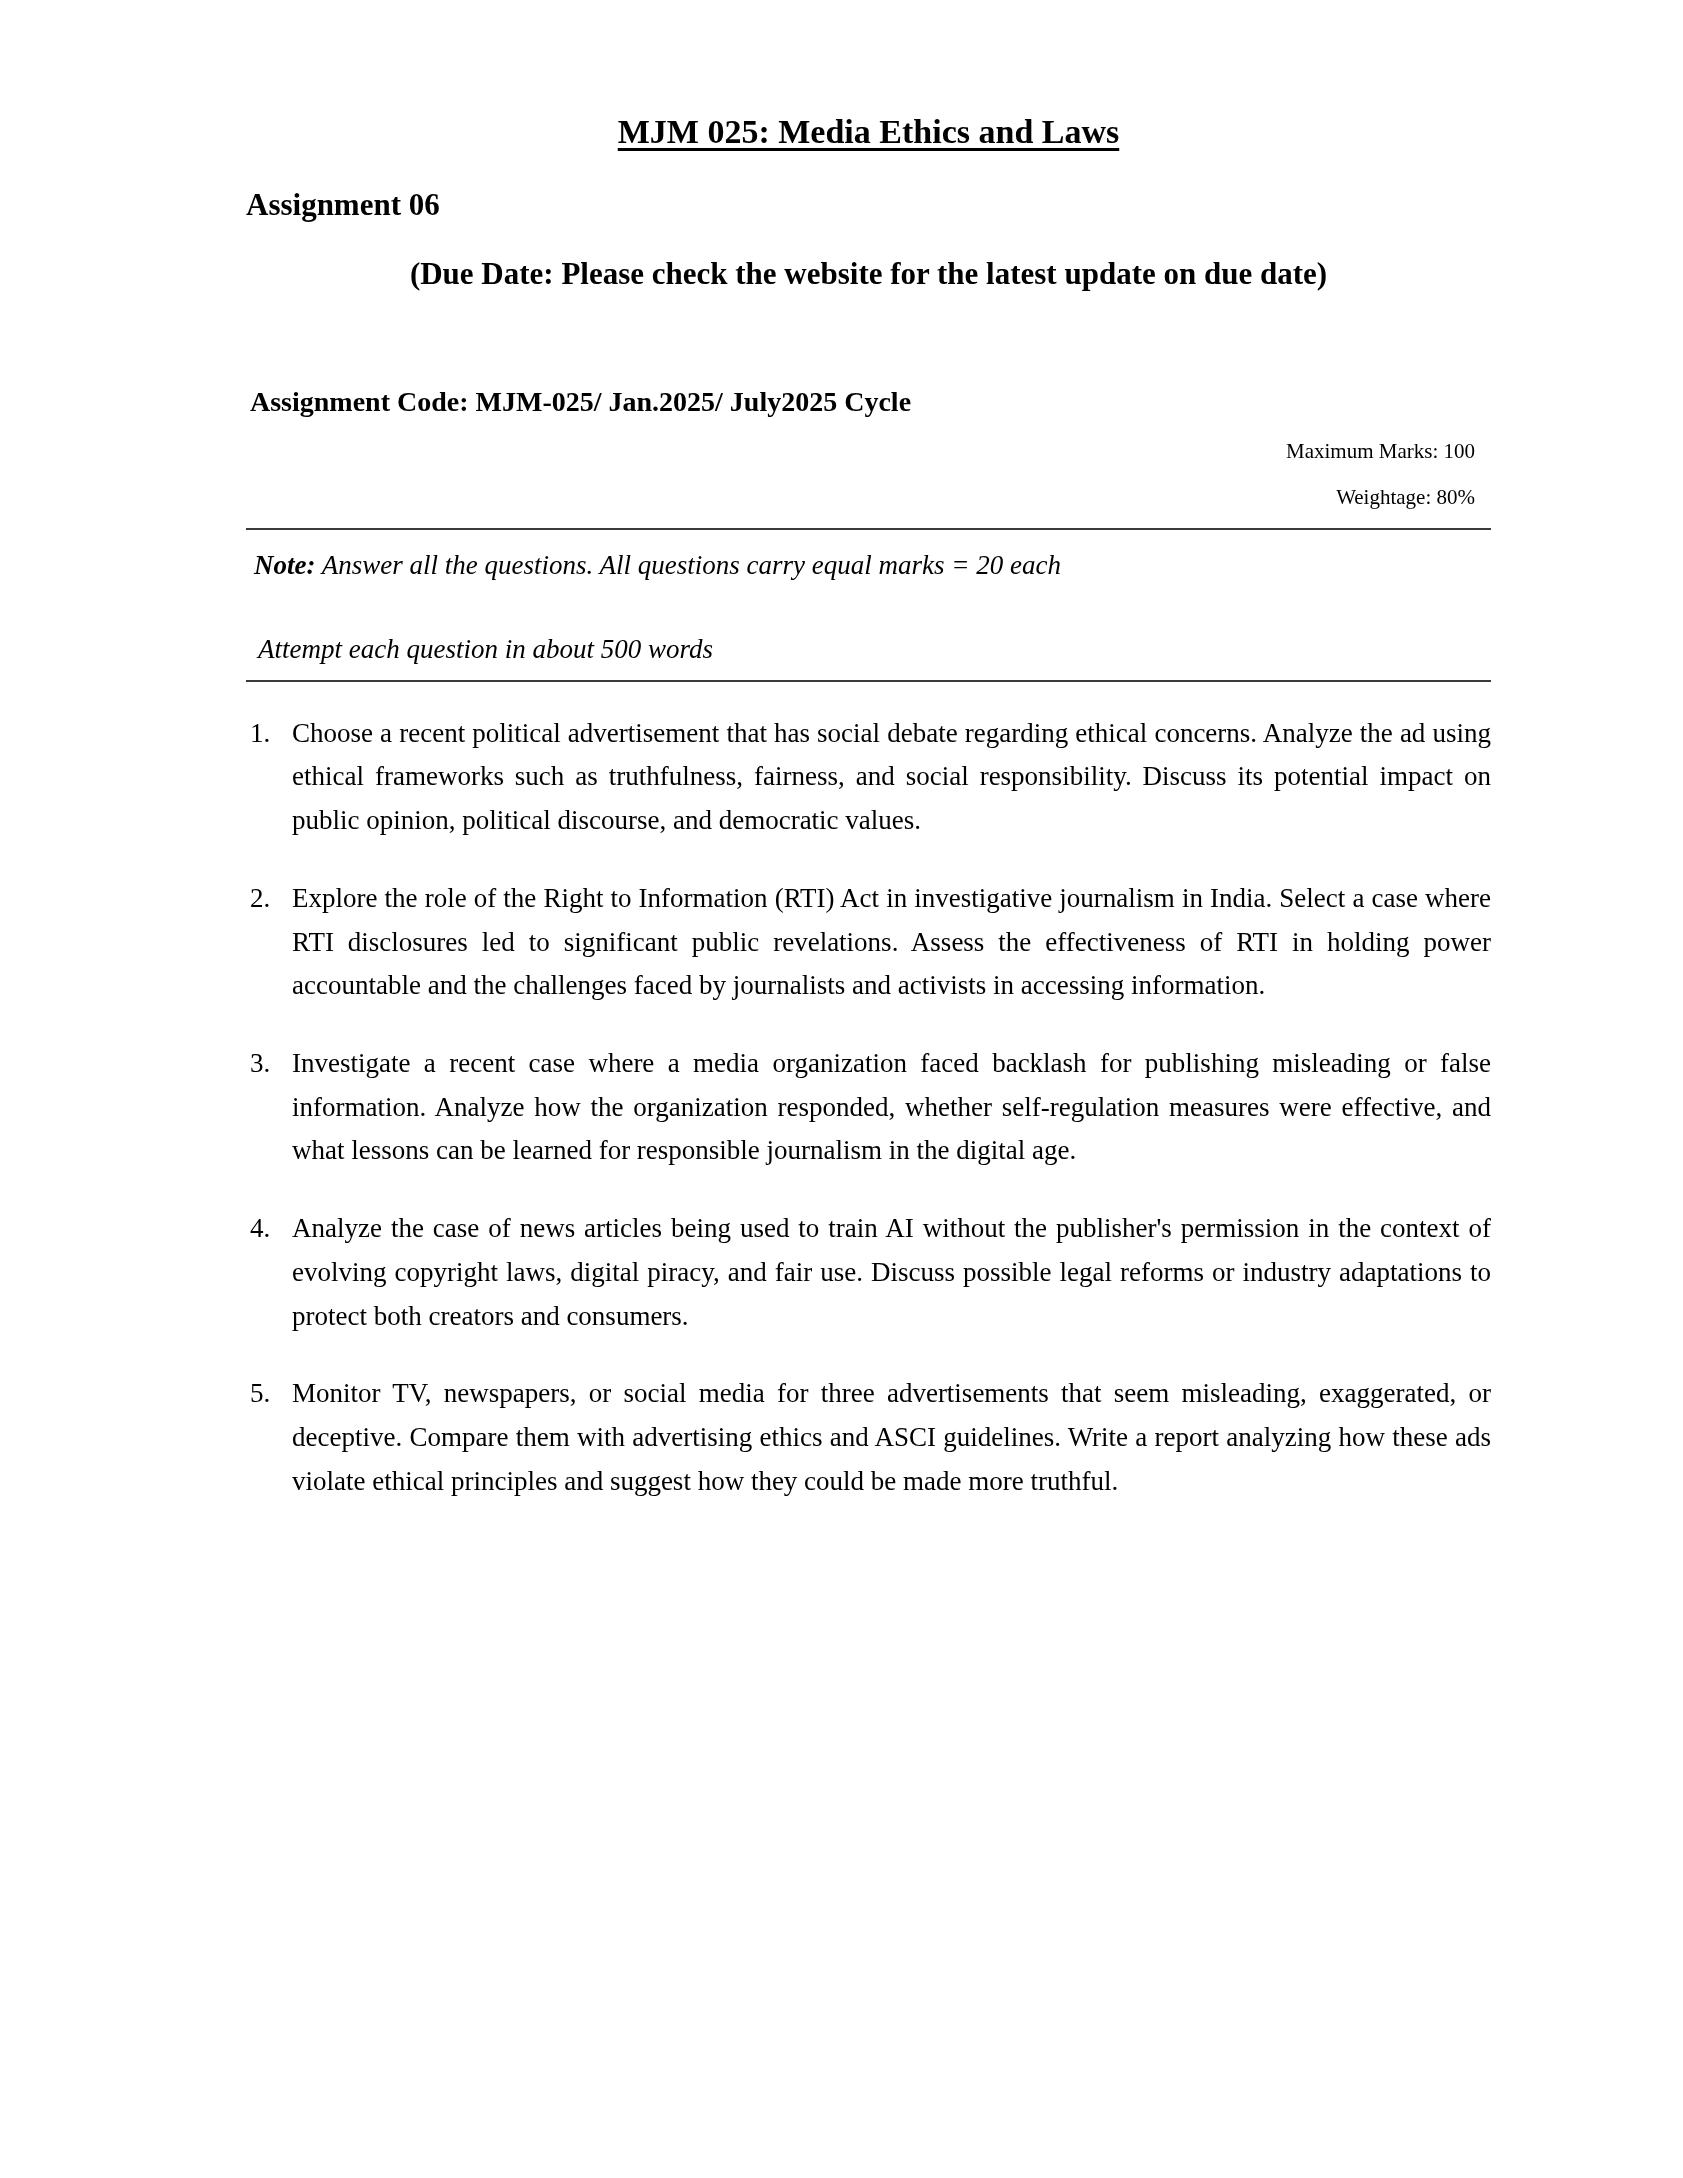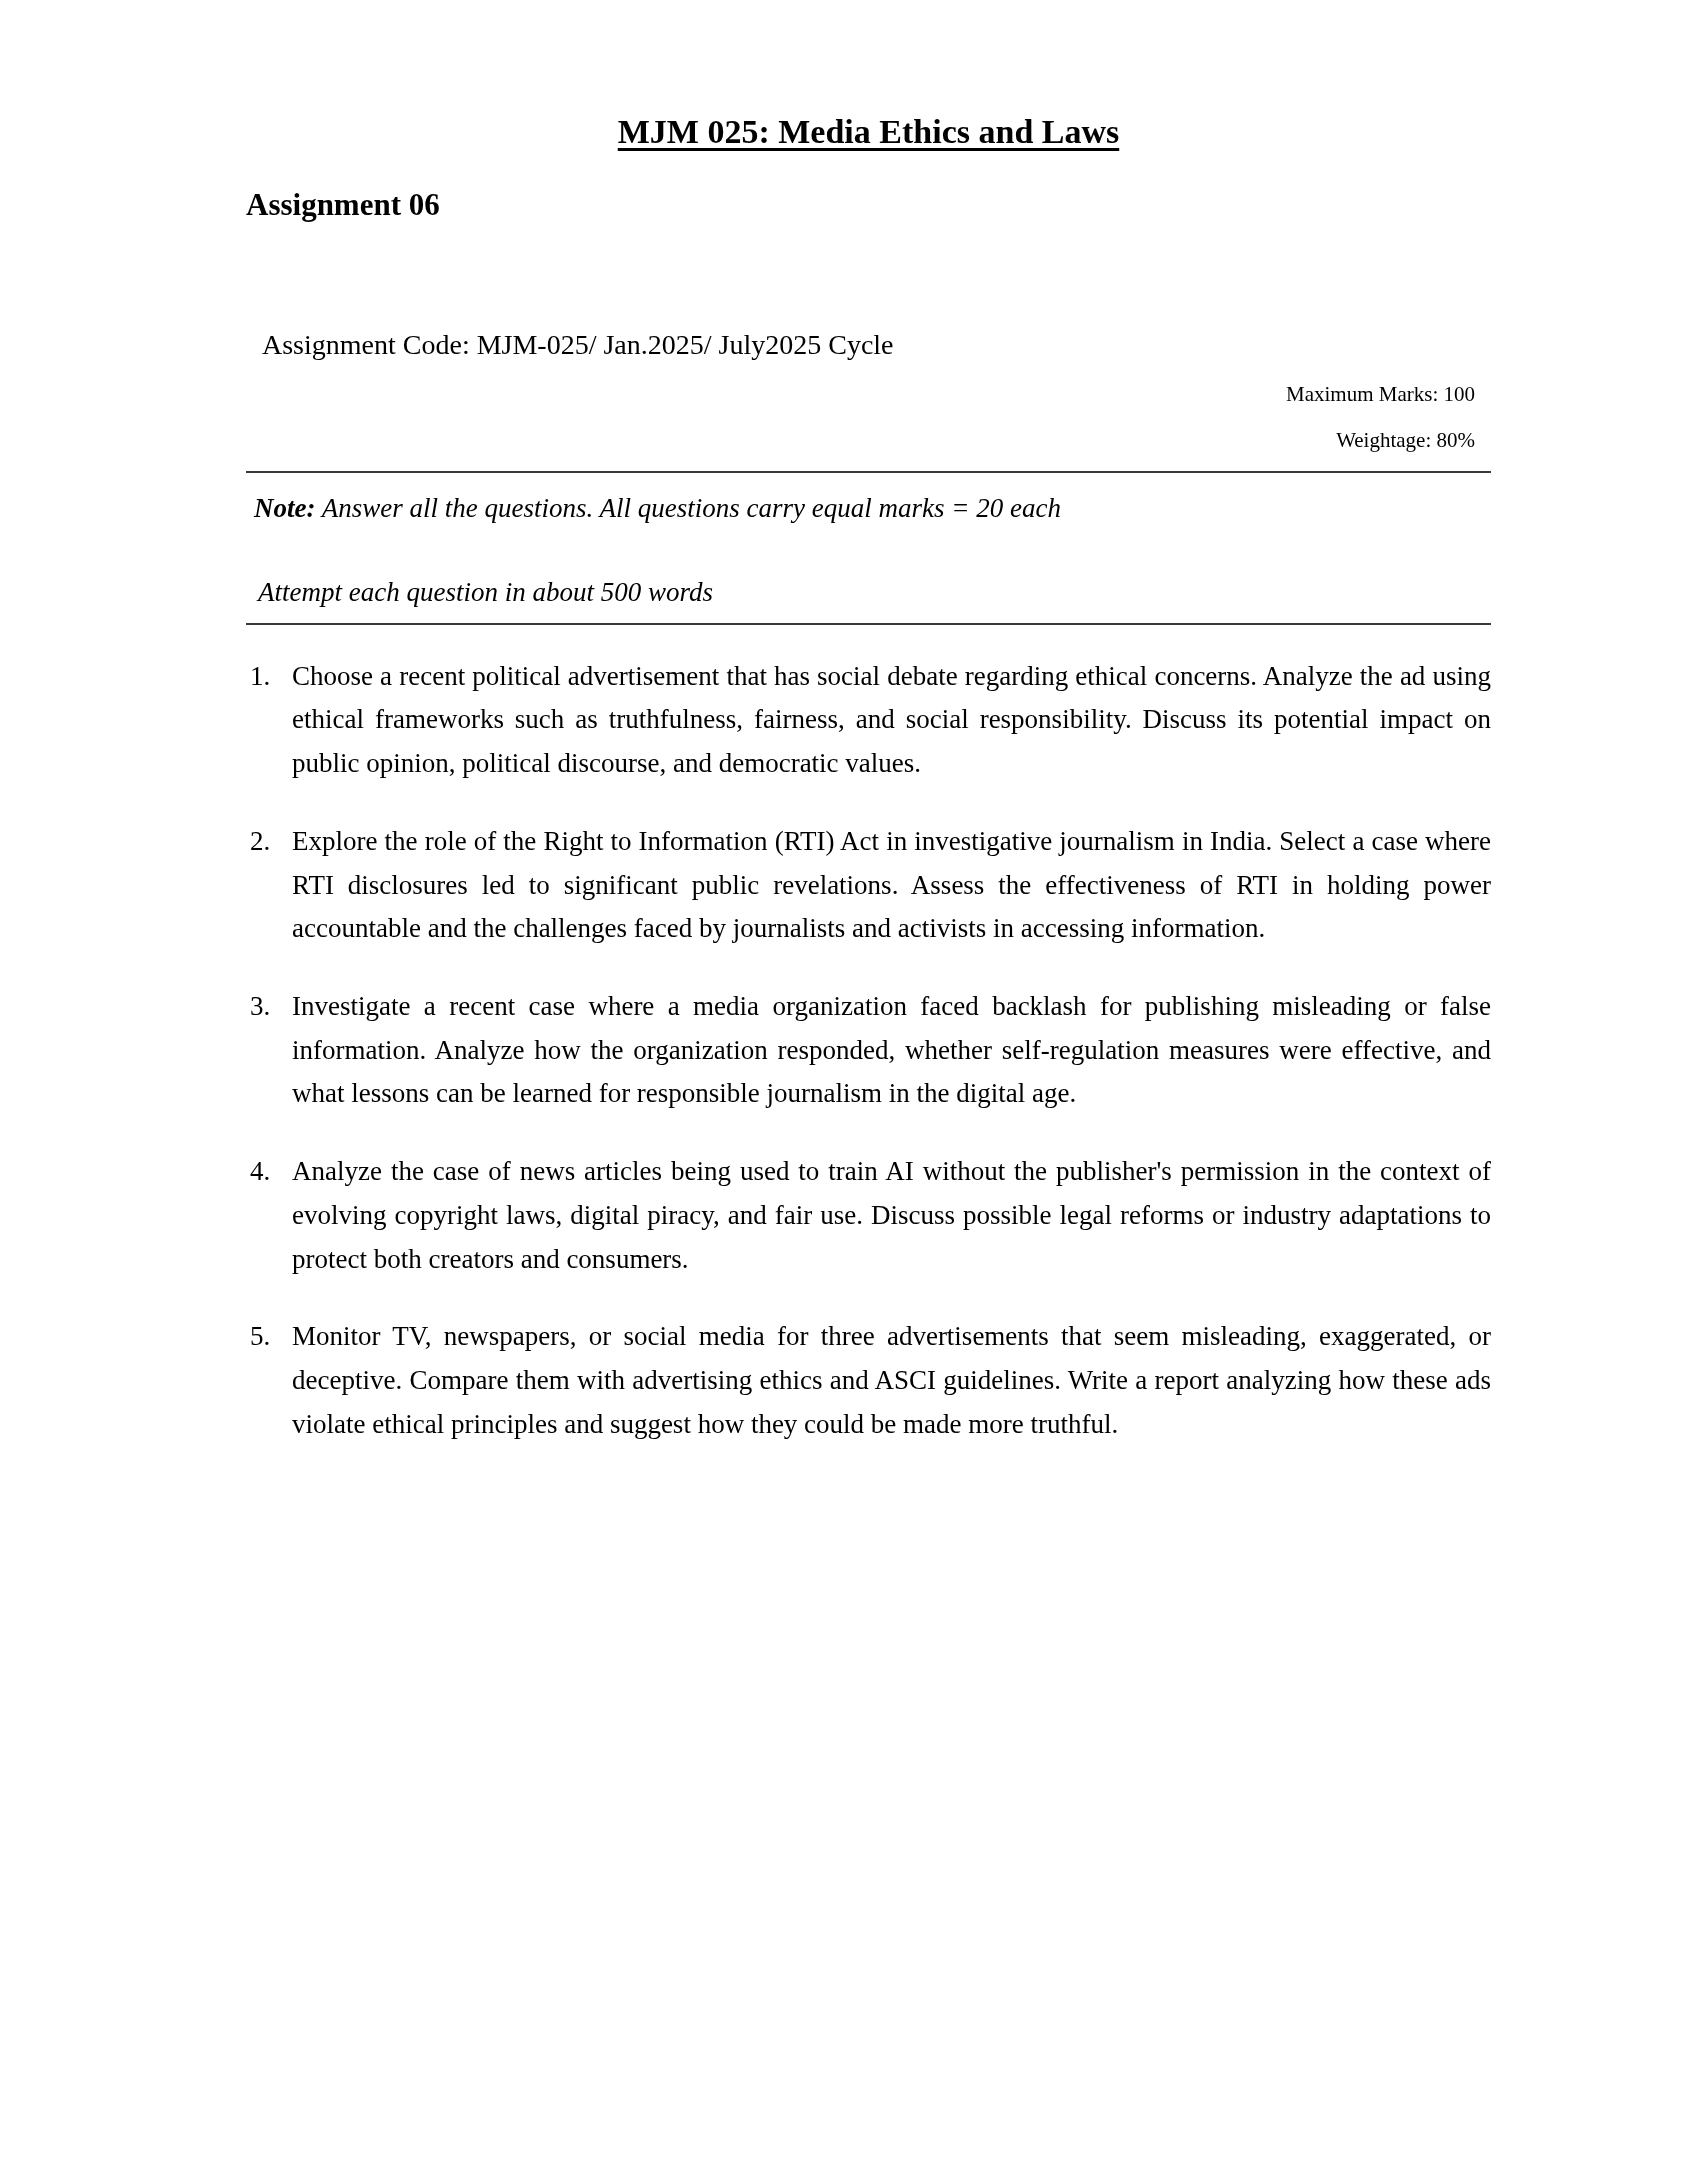--- a/index.html
+++ b/index.html
@@ -52,23 +52,23 @@
     margin: 0;
     padding-top: 33px;
   }
 
   
   .meta-block {
     padding-top: 87px;
   }
   .assign-code {
     font-size: 28px;
-    font-weight: normal;
+    font-weight: bold;
     text-align: left;
-    margin: 16px;
+    margin: 4px;
     line-height: 1.35;
   }
   .meta-right {
     text-align: right;
     font-size: 21px;
     line-height: 1.32;
     margin: 16px;
     padding-top: 2px;
   }
   .rule {
@@ -130,20 +130,21 @@
 </head>
 <body>
 
 <div class="page">
   <div class="content">
 
     <h1 class="doc-title"><span class="u">MJM 025: Media Ethics and Laws</span></h1>
 
     <h2 class="assignment-no">Assignment 06</h2>
 
+    <h2 class="due-date">(Due Date: Please check the website for the latest update on due date)</h2>
 
     <div class="meta-block">
       <p class="assign-code">Assignment Code: MJM-025/ Jan.2025/ July2025 Cycle</p>
       <p class="meta-right">Maximum Marks: 100</p>
       <p class="meta-right">Weightage: 80%</p>
       <hr class="rule rule-top">
       <p class="note-line"><span class="note-lead">Note:</span><span> Answer all the questions. All questions carry equal marks = 20 each</span></p>
       <p class="attempt-line">Attempt each question in about 500 words</p>
       <hr class="rule rule-bottom">
     </div>

